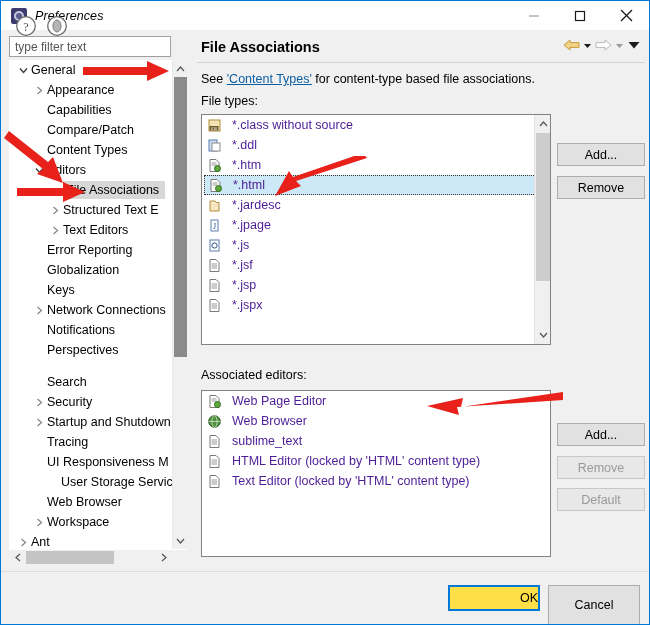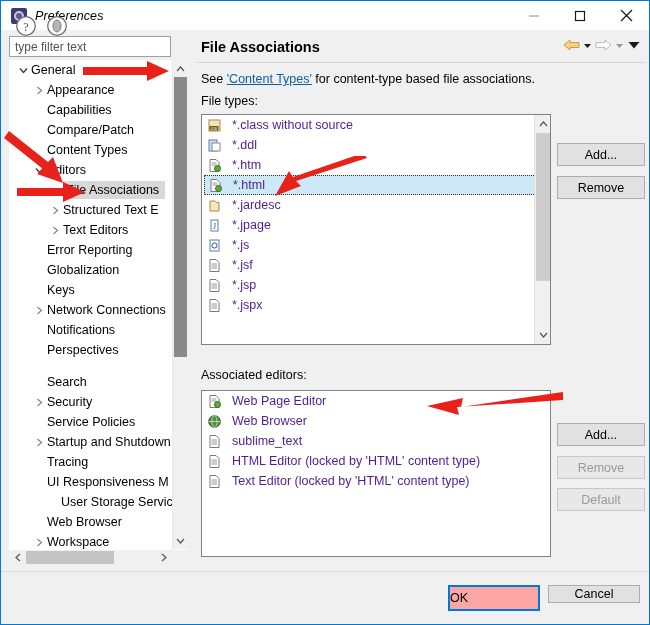--- a/index.html
+++ b/index.html
@@ -258,28 +258,29 @@
   #help-icon, #restore-icon {
     position: absolute; top: 14px;
     width: 22px; height: 22px;
   }
   #help-icon { left: 14px; }
   #restore-icon { left: 45px; }
 
   #ok-btn {
     position: absolute; left: 447px; top: 584px;
     width: 92px; height: 26px;
-    background: #fca5a5;
+    background: #fde047;
     border: 2px solid #0078d7;
-    display: flex; align-items: center; justify-content: flex-start;
+    display: flex; align-items: center; justify-content: flex-end;
     font-size: 12.5px;
+    padding-left: 8px;
   }
   #cancel-btn {
     position: absolute; left: 547px; top: 584px;
-    width: 92px; height: 18px;
+    width: 92px; height: 40px;
     background: #e1e1e1;
     border: 1px solid #adadad;
     display: flex; align-items: center; justify-content: center;
     font-size: 12.5px;
   }
 
   
   .annot { position: absolute; pointer-events: none; }
 </style>
 </head>
@@ -408,24 +409,20 @@
           <span class="arrow spacer"></span>
           <span class="lbl">Search</span>
         </div>
         <div class="tnode" style="padding-left: 22px;">
           <span class="arrow">
             <svg width="7" height="9" viewBox="0 0 7 9">
               <polyline points="1.5,1 5.5,4.5 1.5,8" fill="none" stroke="#8a8a8a" stroke-width="1.3"></polyline>
             </svg>
           </span>
           <span class="lbl">Security</span>
-        </div>
-        <div class="tnode" style="padding-left: 22px;">
-          <span class="arrow spacer"></span>
-          <span class="lbl">Service Policies</span>
         </div>
         <div class="tnode" style="padding-left: 22px;">
           <span class="arrow">
             <svg width="7" height="9" viewBox="0 0 7 9">
               <polyline points="1.5,1 5.5,4.5 1.5,8" fill="none" stroke="#8a8a8a" stroke-width="1.3"></polyline>
             </svg>
           </span>
           <span class="lbl">Startup and Shutdown</span>
         </div>
         <div class="tnode" style="padding-left: 22px;">

